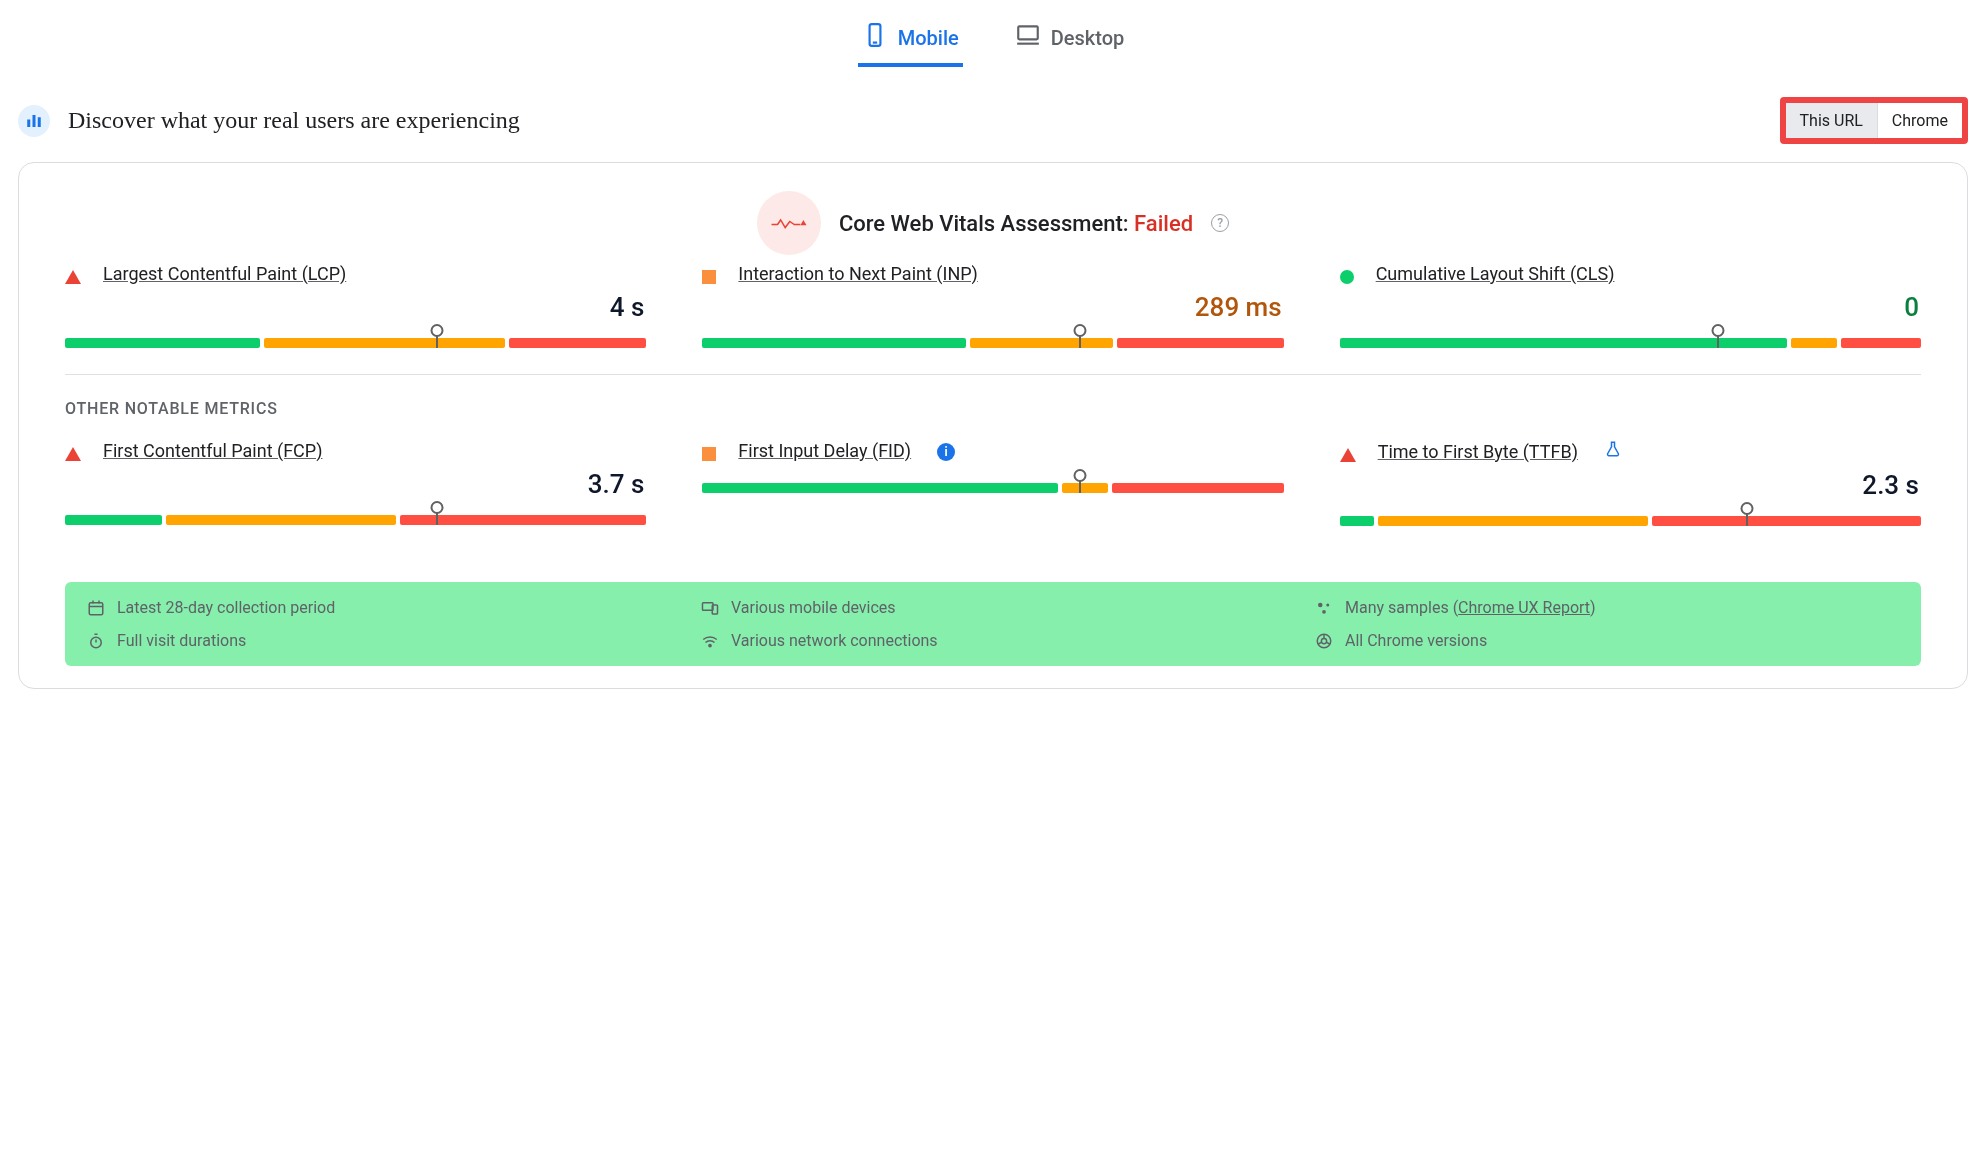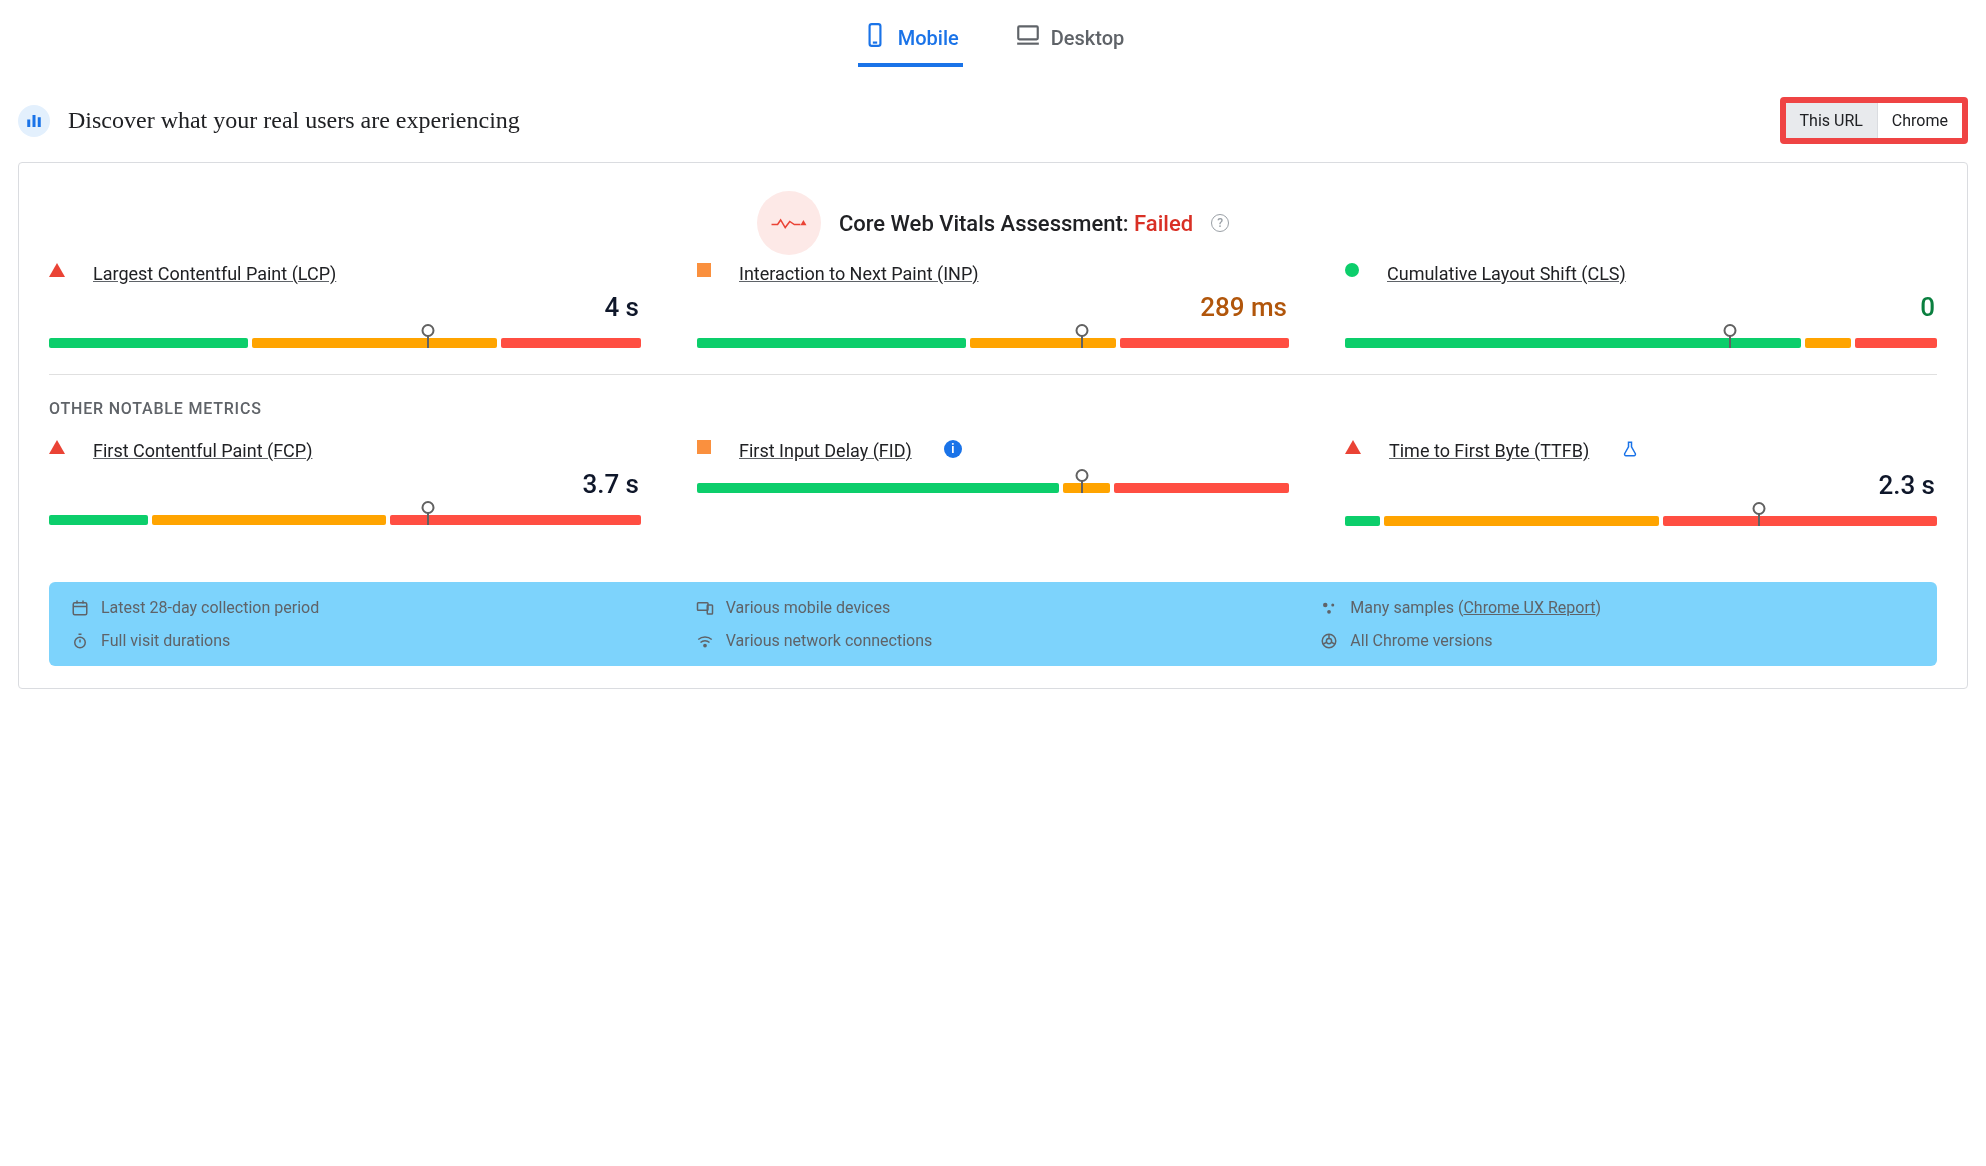--- a/index.html
+++ b/index.html
@@ -74,22 +74,22 @@
     color: #202124;
     cursor: pointer;
   }
   .toggle-btn.active {
     background: #e8eaed;
   }
   .toggle-btn + .toggle-btn { border-left: 1px solid #dadce0; }
   
   .card {
     border: 1px solid #dadce0;
-    border-radius: 4px;
-    padding: 28px 30px 22px;
+    border-radius: 16px;
+    padding: 28px 46px 22px;
   }
   .assessment {
     text-align: center;
     display:flex;
     align-items:center;
     justify-content:center;
     gap: 18px;
     margin-bottom: 8px;
   }
   .fail-badge {
@@ -109,21 +109,21 @@
     color:#9aa0a6; font-size:12px; font-weight:500;
   }
   .expand-row { text-align:right; color:#5f6368; font-size:16px; margin: 6px 4px 26px; cursor:pointer;}
   .metrics-row {
     display:flex;
     gap: 56px;
     padding-bottom: 26px;
   }
   .metric { flex:1; min-width:0;}
   .metric-head {
-    display:flex; align-items:flex-start; gap:28px;
+    display:flex; align-items:flex-end; gap:22px;
     font-size:18px;
     margin-bottom: 8px;
   }
   .metric-name { text-decoration: underline; text-decoration-color: #5f6368; cursor:pointer;}
   .shape { width:14px; height:14px; display:inline-block; position:relative; flex:none;}
   .tri-red  { width:0;height:0;border-left:8px solid transparent;border-right:8px solid transparent;border-bottom:14px solid #ea4335;}
   .sq-amber { background:#fa903e; width:14px;height:14px;}
   .circle-green { background:#0cce6b; width:14px;height:14px; border-radius:50%;}
   .metric-value {
     text-align:right;
@@ -159,21 +159,21 @@
     margin-bottom: 22px;
   }
   .info-dot{
     width:18px;height:18px;border-radius:50%;background:#1a73e8;color:#fff;
     display:inline-flex;align-items:center;justify-content:center;font-size:12px;font-weight:700;
     margin-left:4px; flex:none;
   }
   .flask{ color:#1a73e8; margin-left:4px; flex:none;}
   
   .footer-box {
-    background:#7dd3fc; border-radius:6px;
+    background:#86efac; border-radius:6px;
     padding: 16px 22px;
     display:flex;
     gap: 30px;
     margin-top: 30px;
   }
   .footer-col { flex:1; display:flex; flex-direction:column; gap:14px;}
   .footer-item { display:flex; align-items:center; gap:12px; color:#5f6368; font-size:16px;}
   .footer-item .u { text-decoration:underline; }
   .footer-item svg { width:18px; height:18px; flex:none;}
 </style>

